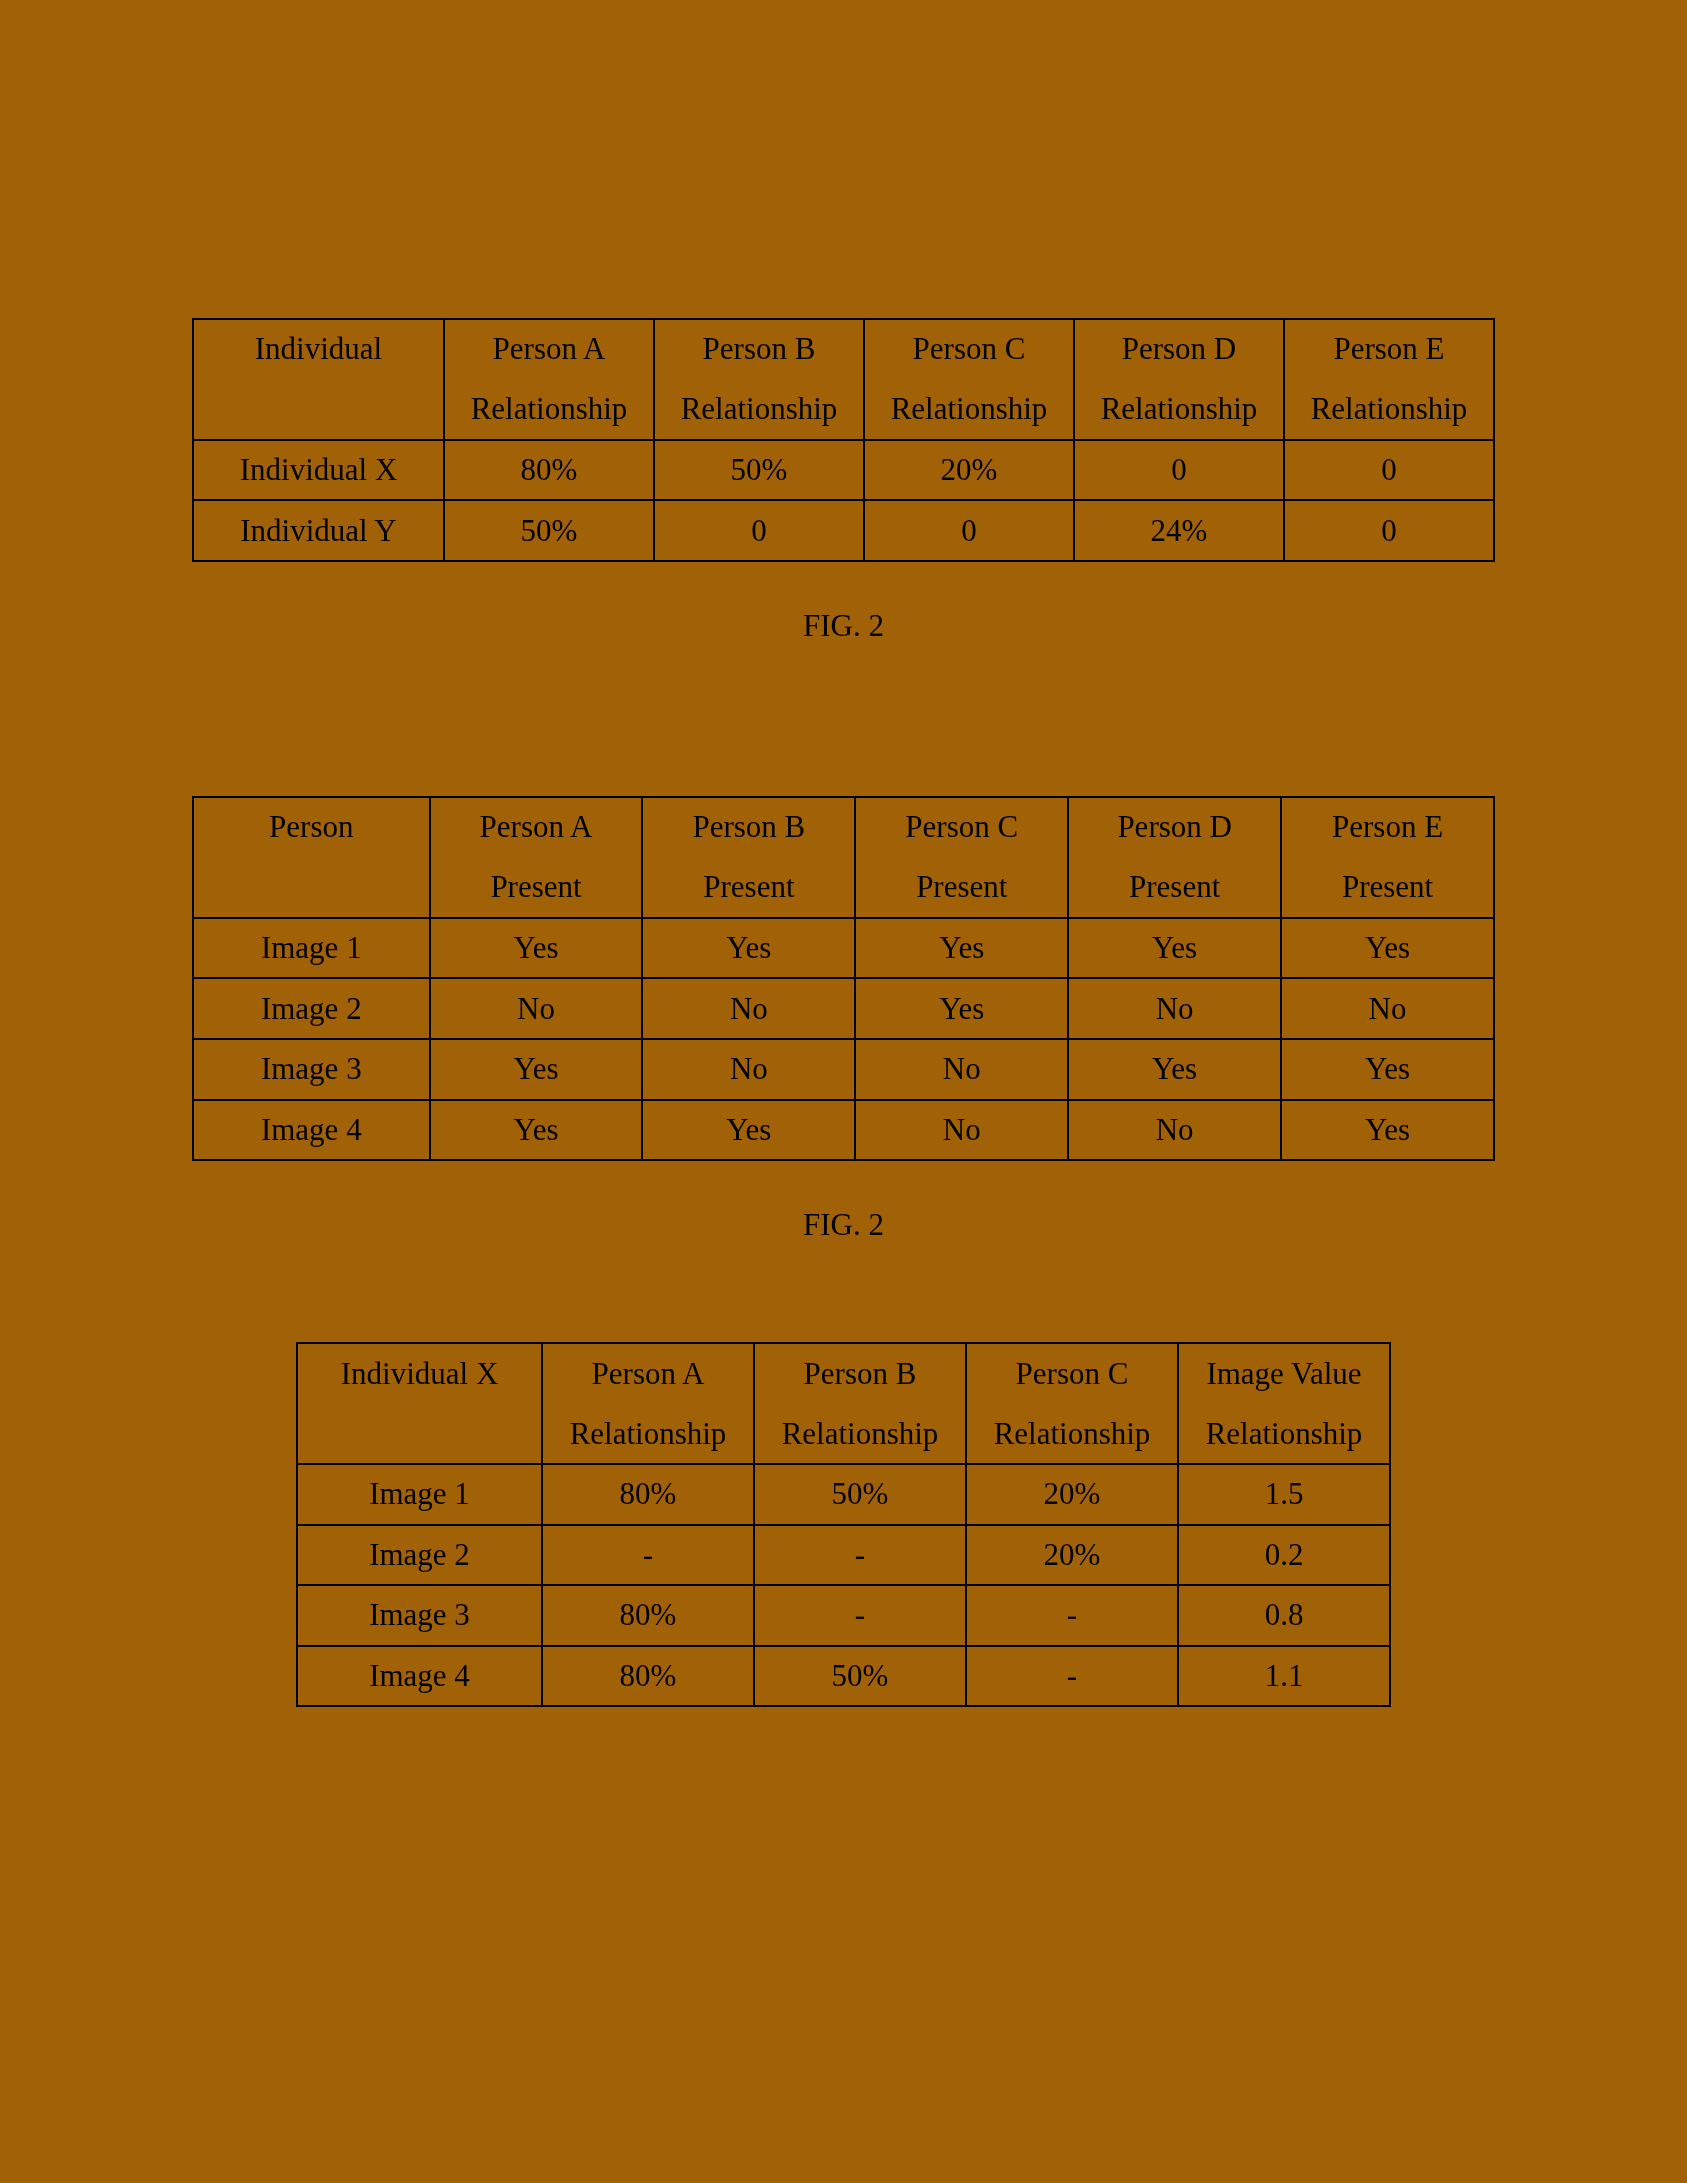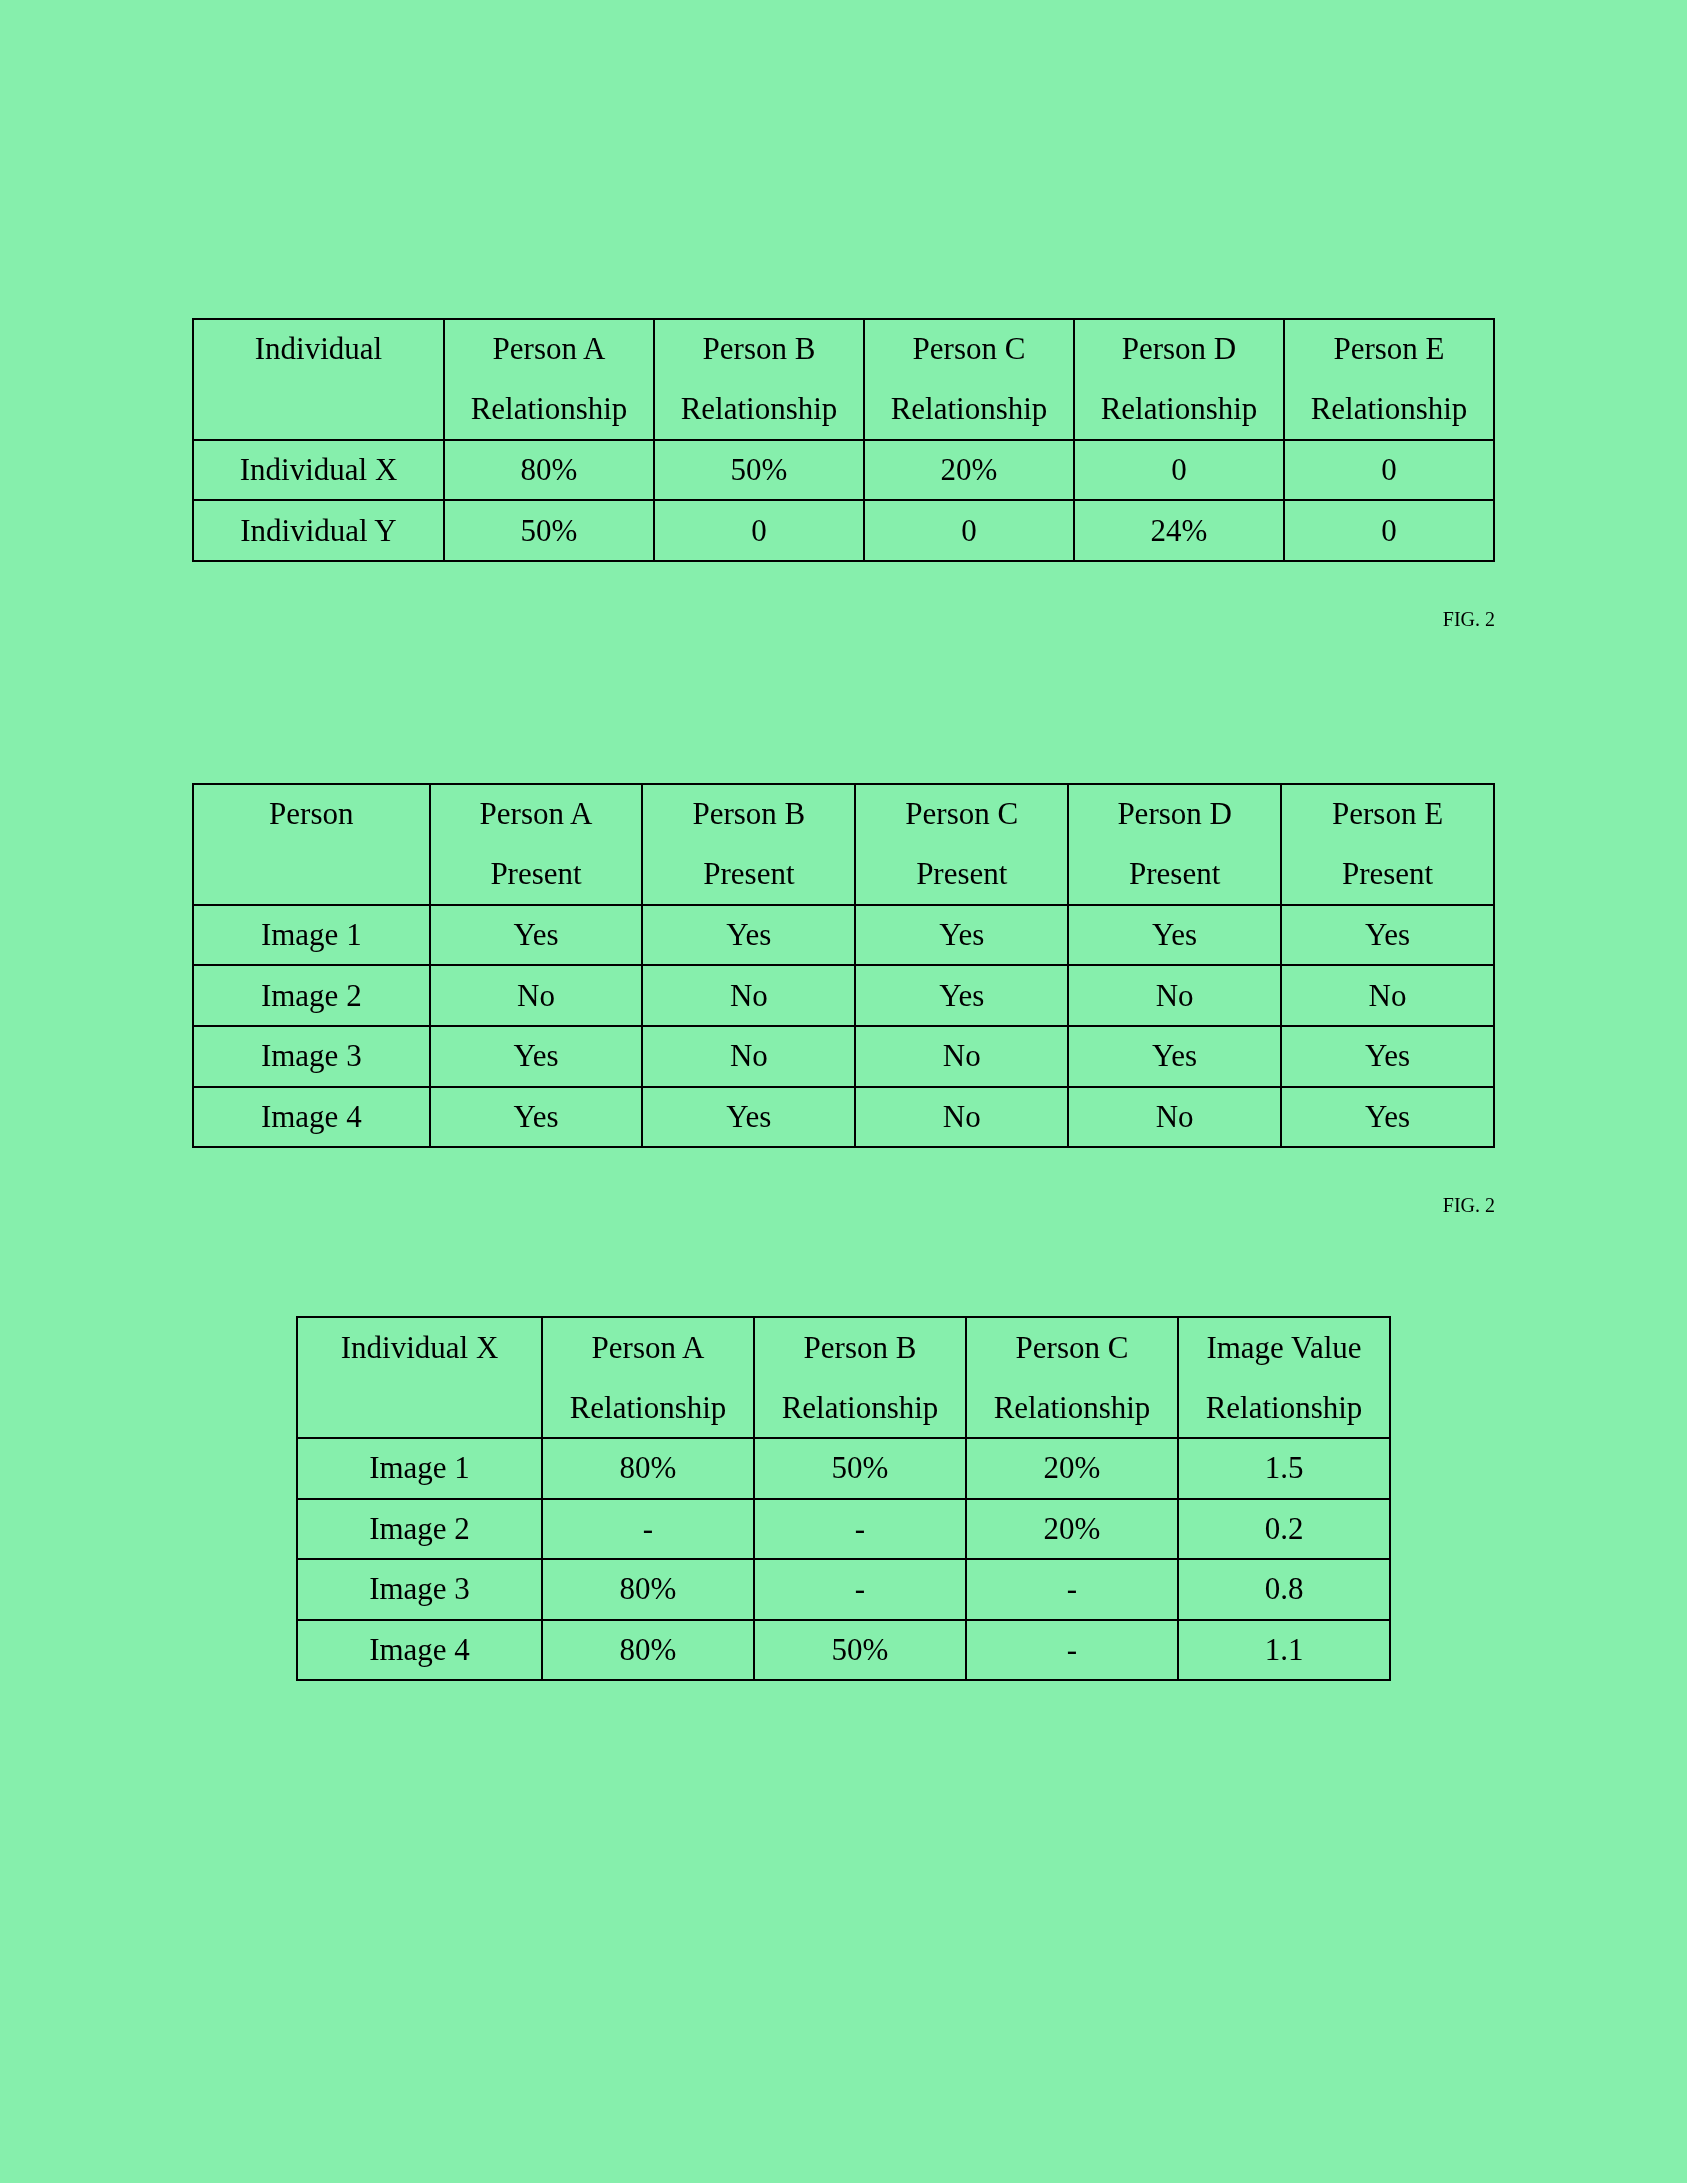--- a/index.html
+++ b/index.html
@@ -5,21 +5,21 @@
   html, body {
     margin: 0;
     padding: 0;
     background: #ffffff;
     font-family: "Times New Roman", Times, serif;
   }
   .page {
     width: 1687px;
     height: 2183px;
     position: relative;
-    background: #86efac;
+    background: #a16207;
     box-sizing: border-box;
     padding: 318px 192px 0 192px;
   }
   table {
     border-collapse: collapse;
     margin: 0 auto;
     table-layout: fixed;
   }
   td, th {
     border: 2px solid #000;
@@ -29,22 +29,22 @@
     vertical-align: top;
     font-weight: normal;
     padding: 5.3px 4px;
   }
   .hdr {
     padding: 5.3px 4px 5.3px 4px;
   }
   .hdr .line1 { display: block; }
   .hdr .line2 { display: block; margin-top: 12px; }
   .fig-caption {
-    text-align: right;
-    font-size: 20px;
+    text-align: center;
+    font-size: 31px;
     margin: 46px auto 0 auto;
   }
   .block { margin-bottom: 152px; }
   .block.tight { margin-bottom: 99px; }
   
   .t1 col.c0 { width: 251px; }
   .t1 col.cx { width: 210px; }
   .t2 col.c0 { width: 238px; }
   .t2 col.cx { width: 214px; }
   .t3 col.c0 { width: 245px; }

